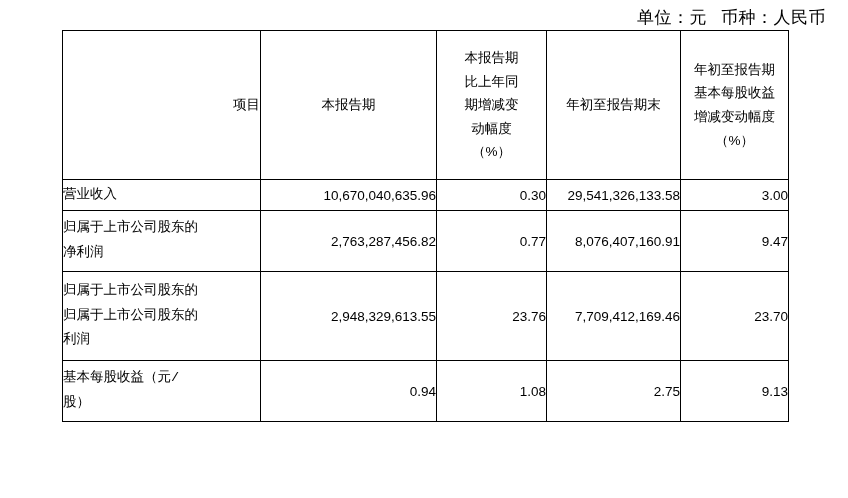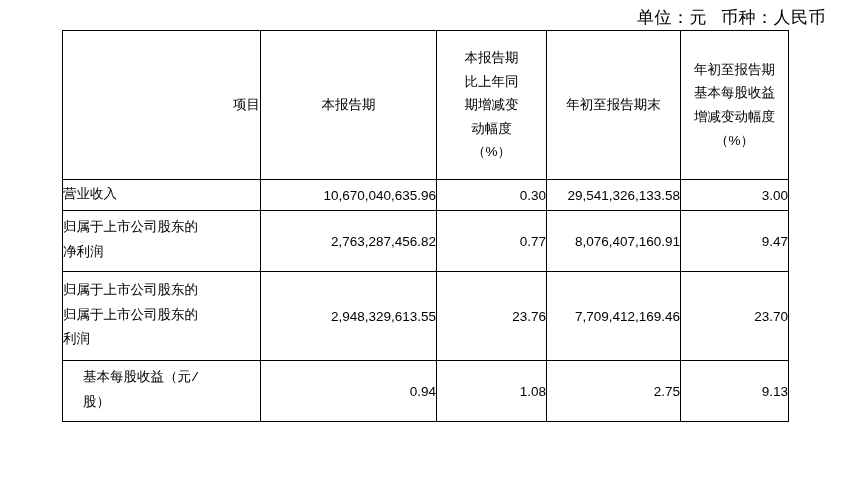--- a/index.html
+++ b/index.html
@@ -71,21 +71,21 @@
     font-family: Liberation Mono, monospace;
   }
   td.num {
     text-align: right;
     padding: 6px 8px 6px 6px;
   }
   tr.r-rev td { height: 30px; }
   tr.r-np td { height: 60px; }
   tr.r-np2 td { height: 88px; }
   tr.r-cf td { height: 60px; }
-  tr.r-eps td { height: 60px; padding-left: 20px; }
+  tr.r-eps td { height: 60px; }
 </style>
 </head>
 <body>
 
 <div class="page">
 
   <div class="unit-line">
     <span>单位：元</span><span class="unit-sep"></span><span>币种：人民币</span>
   </div>
 

